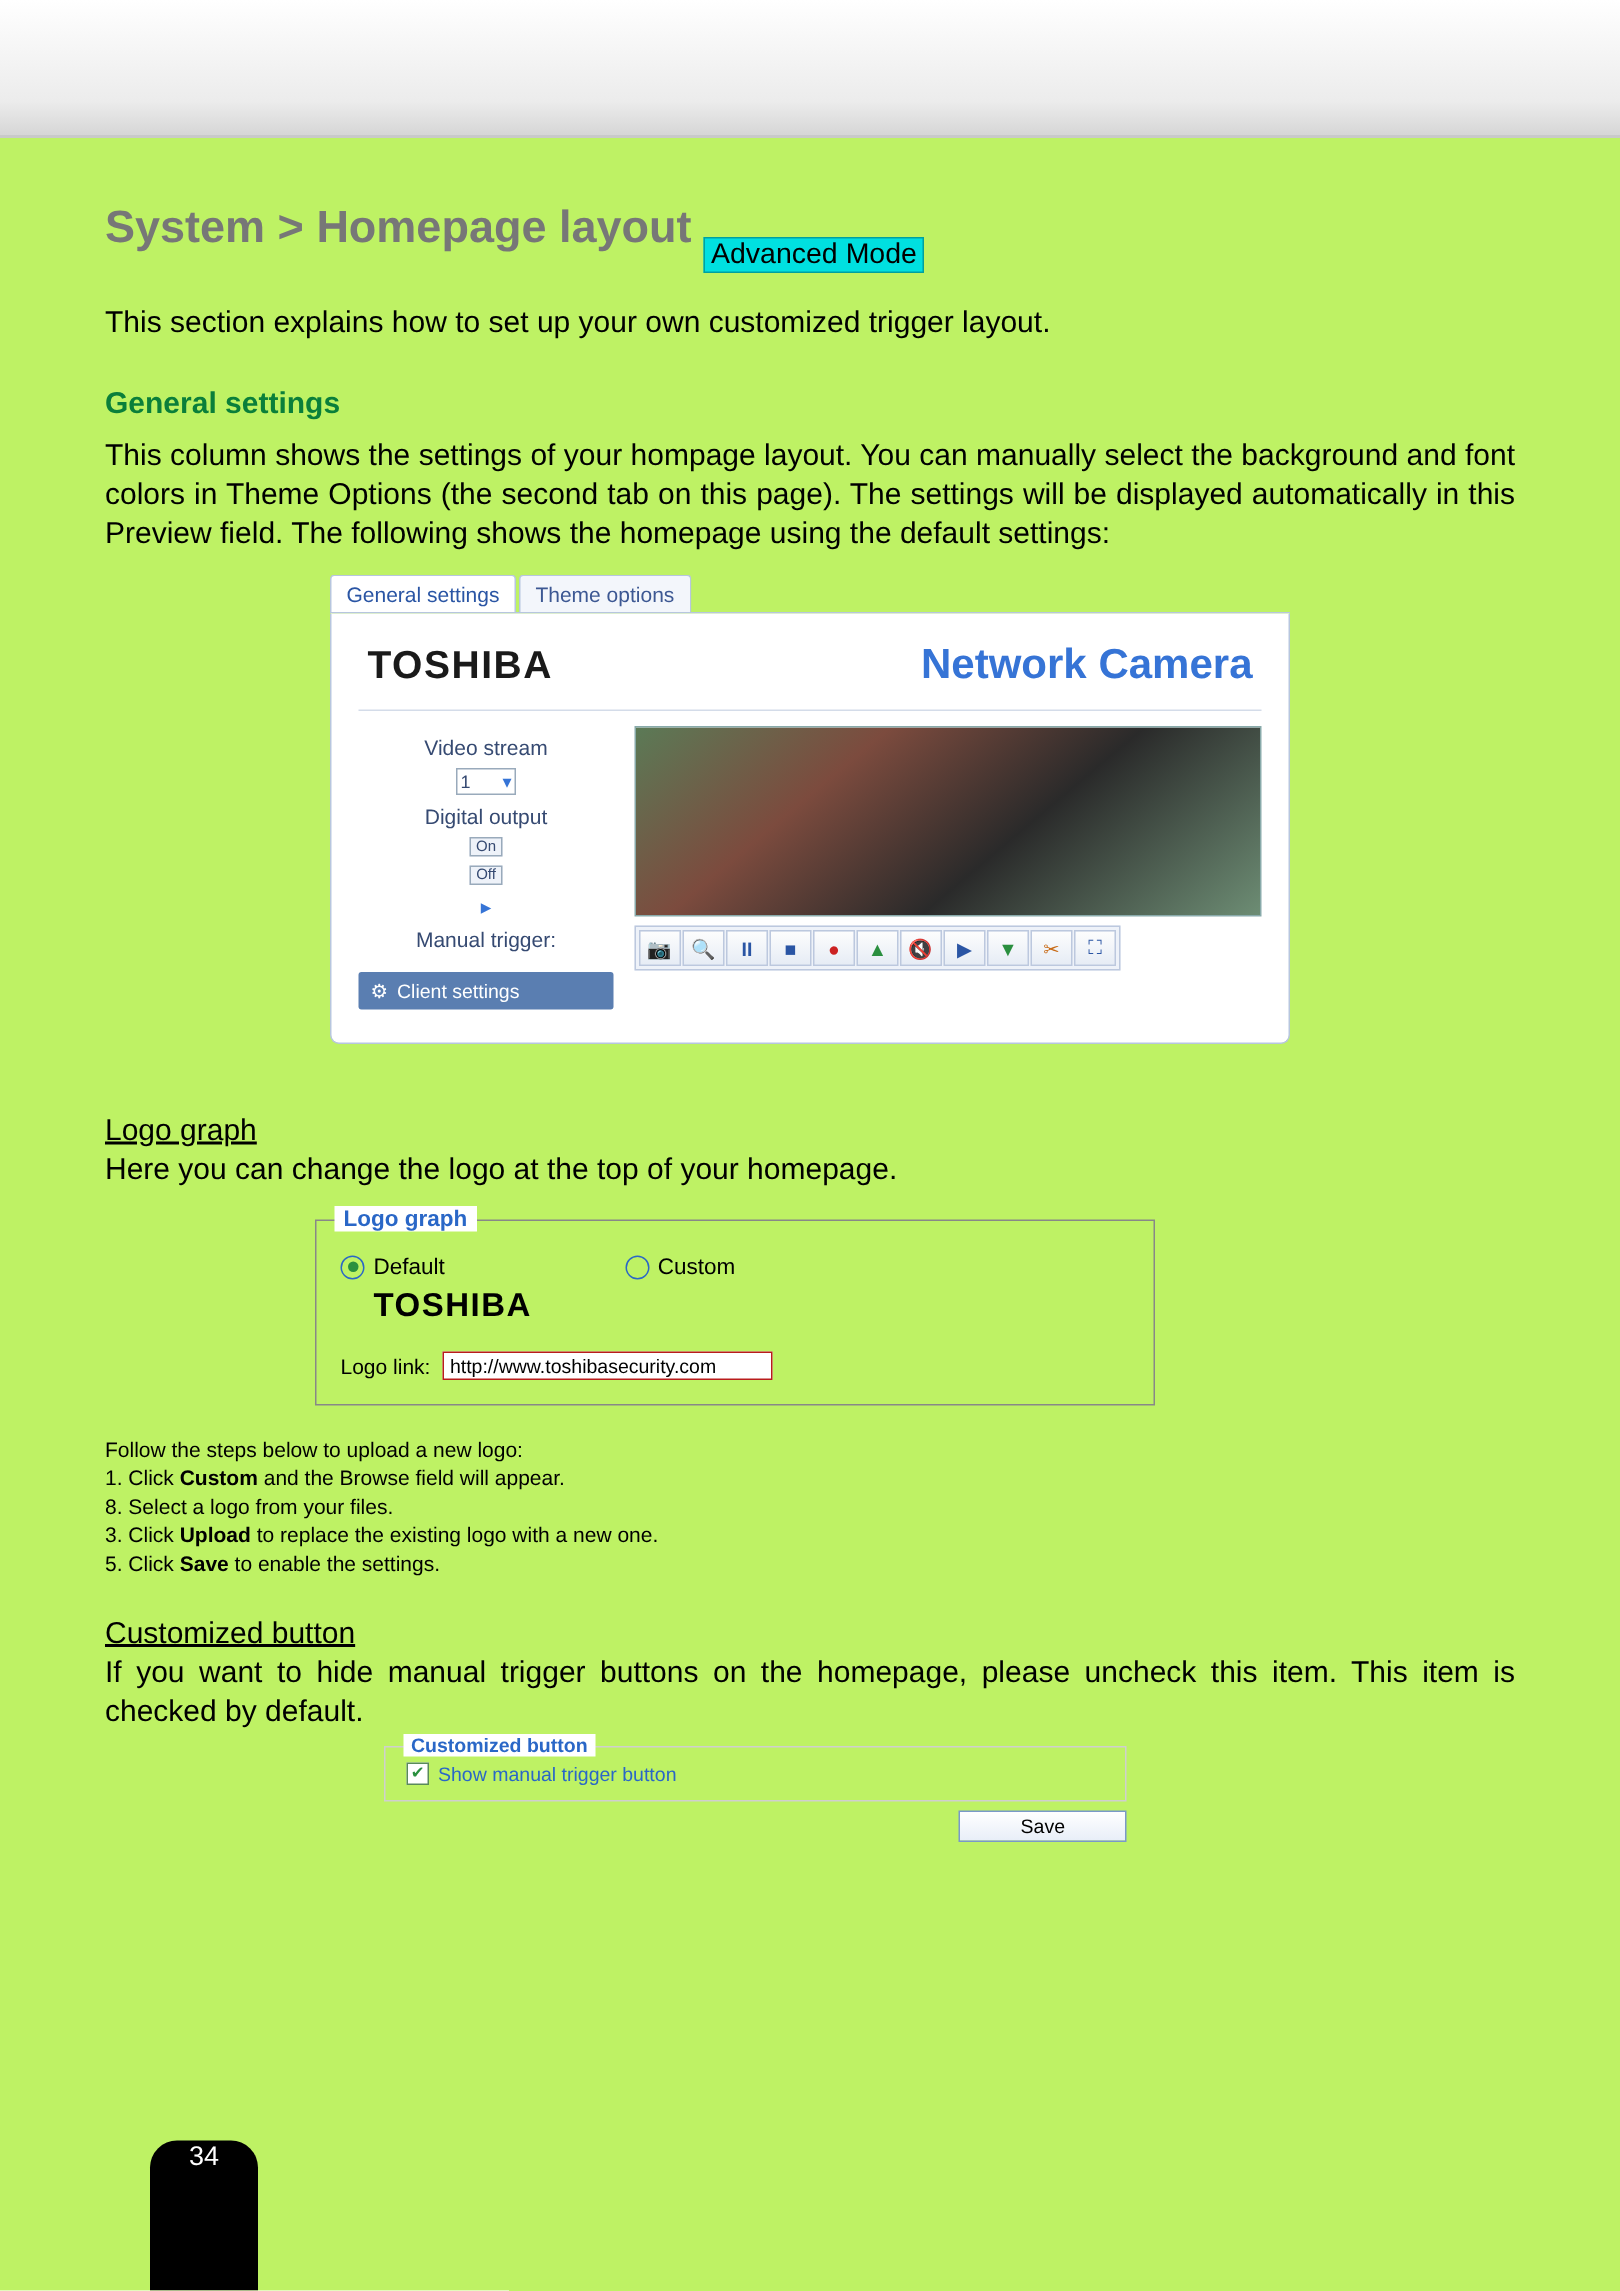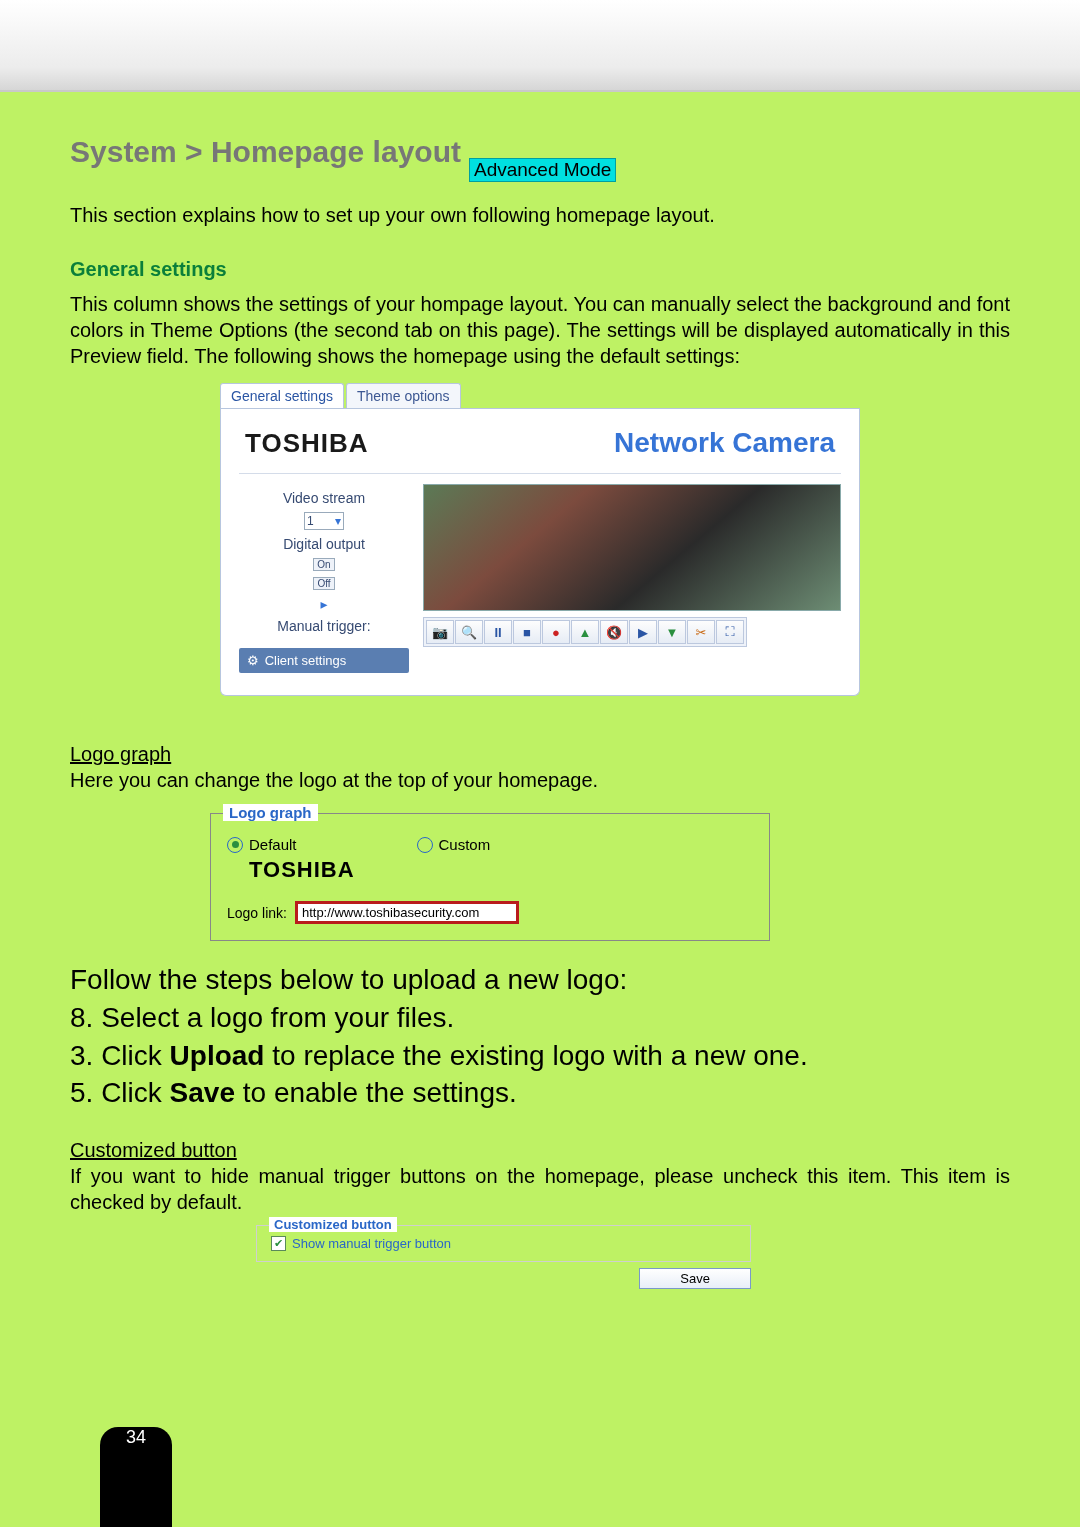--- a/index.html
+++ b/index.html
@@ -197,21 +197,21 @@
   }
   .radio { display:flex; align-items:center; gap:6px; }
   .radio .dot {
     width:14px;height:14px;border:1px solid #2a67c7;border-radius:50%;
     display:flex;align-items:center;justify-content:center;
   }
   .radio .dot.checked::after{content:'';width:7px;height:7px;background:#2a8f3f;border-radius:50%;}
   .tosh-small {font-weight:900;font-size:22px;letter-spacing:1px;margin:4px 0 18px 22px;}
   .link-row{display:flex;align-items:center;gap:8px;font-size:14px;}
   .link-row input{
-    font-size:13px;border:3px solid #b91c1c;padding:1px 4px;width:210px;
+    font-size:13px;border:1px solid #b91c1c;padding:1px 4px;width:210px;
   }
 
   
   .fs2 {
     border: 1px solid #cfcfcf;
     margin: 10px auto 6px 186px;
     width: 495px;
     font-size: 13px;
     padding: 10px 14px 10px 14px;
     position: relative;
@@ -231,37 +231,37 @@
   }
 
   
   .pg-tab{
     position:absolute;bottom:0;left:100px;width:72px;height:100px;
     background:#000;border-top-left-radius:18px;border-top-right-radius:18px;
     color:#fff;display:flex;align-items:flex-start;justify-content:center;
     font-size:18px;
   }
 
-  .step { font-size:28px; line-height:1.35; }
+  .step { font-size:14px; line-height:1.35; }
   .step b { font-weight:bold; }
 </style>
 </head>
 <body>
 
 <div class="page">
   <div class="top-banner"></div>
 
   <div class="content">
 
     <div class="h1">
       <span>System &gt; Homepage layout</span>
       <span class="mode-badge">Advanced Mode</span>
     </div>
 
-    <p class="body">This section explains how to set up your own following homepage layout.</p>
+    <p class="body">This section explains how to set up your own customized trigger layout.</p>
 
     <div class="sub-hdr">General settings</div>
     <p class="body">This column shows the settings of your hompage layout. You can manually select the background and font colors in Theme Options (the second tab on this page). The settings will be displayed automatically in this Preview field. The following shows the homepage using the default settings:</p>
 
     <div class="preview-wrap">
       <div class="tabstrip">
         <div class="tab active">General settings</div>
         <div class="tab">Theme options</div>
       </div>
       <div class="preview-body">
@@ -331,20 +331,21 @@
       </div>
       <div class="tosh-small">TOSHIBA</div>
       <div class="link-row">
         <span>Logo link:</span>
         <input type="text" value="http://www.toshibasecurity.com" style="">
       </div>
     </div>
 
     <div class="step">
       <div>Follow the steps below to upload a new logo:</div>
+      <div><span>1. Click </span><b>Custom</b><span> and the Browse field will appear.</span></div>
       <div><span>8. Select a logo from your files.</span><b></b><span></span></div>
       <div><span>3. Click </span><b>Upload</b><span> to replace the existing logo with a new one.</span></div>
       <div><span>5. Click </span><b>Save</b><span> to enable the settings.</span></div>
     </div>
 
     <p class="body" style="margin-top:25px;">
       <span class="uline">Customized button</span><br>
       <span>If you want to hide manual trigger buttons on the homepage, please uncheck this item. This item is checked by default.</span>
     </p>
 

